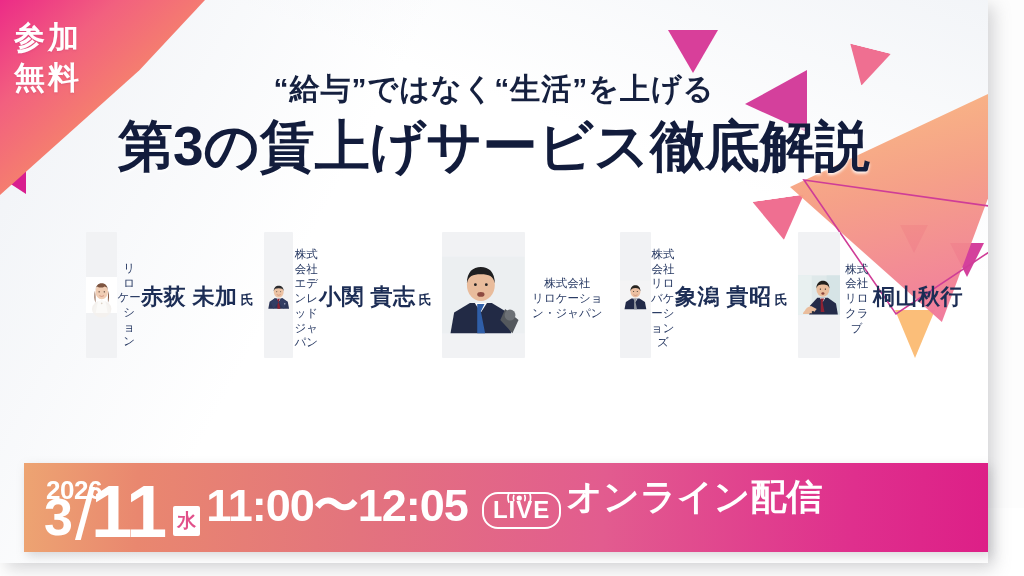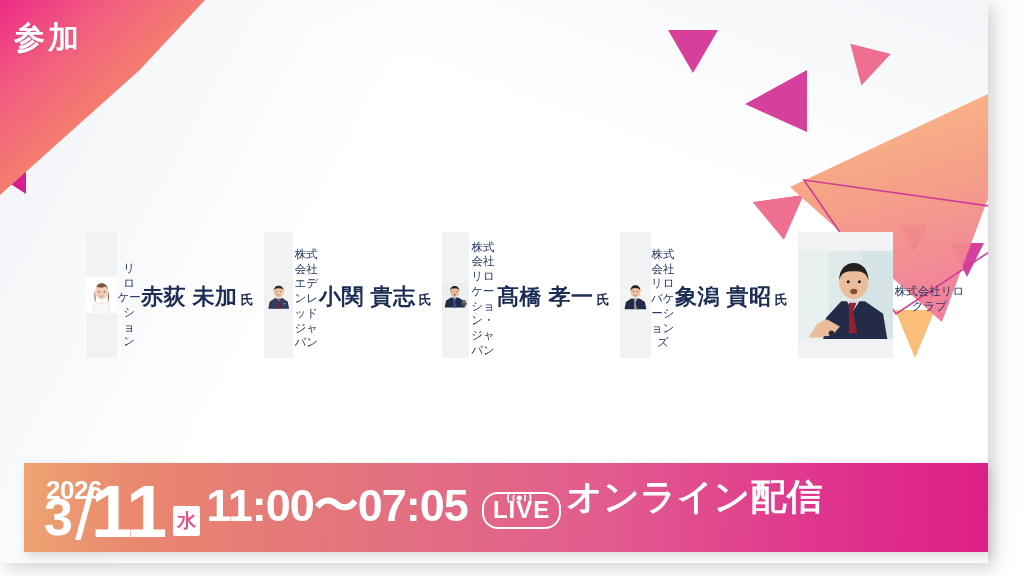--- a/index.html
+++ b/index.html
@@ -169,22 +169,27 @@
     <div class="outline-tri">
       <svg width="250" height="200" viewBox="0 0 250 200" aria-hidden="true">
         <polygon points="4,62 246,96 96,196" fill="none" stroke="#cf3d97" stroke-width="1.6"></polygon>
       </svg>
     </div>
 
     <div class="ribbon-grad2"></div>
     <div class="left-arrow"></div>
     <div class="ribbon-text">
       <div>参加</div>
-    </div>
-
+      <div>無料</div>
+    </div>
+
+    <div class="headline-wrap">
+      <div class="sub-title">“給与”ではなく“生活”を上げる</div>
+      <div class="main-title">第3の賃上げサービス徹底解説</div>
+    </div>
 
     <div class="speakers">
 
       <div class="speaker sp1">
         <div class="photo w1">
           <svg viewBox="0 0 110 126" aria-hidden="true">
             <rect width="110" height="126" fill="#ffffff"></rect>
             <ellipse cx="55" cy="112" rx="34" ry="30" fill="#f4f1ee"></ellipse>
             <path d="M24 126c2-26 13-36 31-36s29 10 31 36z" fill="#f6f4f1"></path>
             <ellipse cx="55" cy="52" rx="22" ry="26" fill="#f0cdb4"></ellipse>
@@ -239,23 +244,20 @@
             <ellipse cx="64" cy="62" rx="6" ry="4" fill="#8d4a40"></ellipse>
             <path d="M46 76h36l26 16 6 34H14l6-34z" fill="#222a45"></path>
             <path d="M54 76h20l-10 16z" fill="#ffffff"></path>
             <path d="M58 78h12l-6 12 7 36h-13z" fill="#2f5ea8"></path>
             <path d="M104 86l22 18-10 22-20-22z" fill="#54585d"></path>
             <circle cx="112" cy="96" r="9" fill="#6d7176"></circle>
           </svg>
         </div>
         <div class="org">株式会社
 リロケーション・ジャパン</div>
-        <div class="pname">
-          <span>髙橋 孝一</span><span class="sfx">氏</span>
-        </div>
       </div>
 
       <div class="speaker">
         <div class="photo">
           <svg viewBox="0 0 136 126" aria-hidden="true">
             <rect width="136" height="126" fill="#f4f4f5"></rect>
             <ellipse cx="68" cy="48" rx="22" ry="26" fill="#ecc0a2"></ellipse>
             <path d="M46 46c0-18 10-26 22-26s22 8 22 26c-3-11-9-14-22-14s-19 3-22 14z" fill="#26231f"></path>
             <circle cx="60" cy="48" r="2.2" fill="#27241f"></circle>
             <circle cx="76" cy="48" r="2.2" fill="#27241f"></circle>
@@ -285,34 +287,37 @@
             <ellipse cx="80" cy="58" rx="5" ry="4" fill="#8c463c"></ellipse>
             <path d="M62 72h34l26 18 6 36H36l4-30z" fill="#242b49"></path>
             <path d="M70 72h18l-9 14z" fill="#f6f6f6"></path>
             <path d="M73 74h11l-5 12 6 32h-12z" fill="#8e2233"></path>
             <path d="M42 98c-10 2-18 8-20 16 6 8 18 10 28 6l10-12z" fill="#eabd9c"></path>
             <path d="M26 112c-6 2-10 6-10 12h22c-4-4-8-8-12-12z" fill="#eabd9c"></path>
             <circle cx="48" cy="118" r="4" fill="#2a2f3c"></circle>
           </svg>
         </div>
         <div class="org">株式会社リロクラブ</div>
+        <div class="pname">
+          <span>桐山秋行</span><span class="sfx"></span>
+        </div>
       </div>
 
     </div>
   </div>
 
   <div class="datebar">
     <div class="date-left">
       <span class="year">2026</span>
       <span class="month">3</span>
       <span class="slash">/</span>
       <span class="day">11</span>
       <span class="dow">水</span>
     </div>
-    <div class="time">11:00〜07:05</div>
+    <div class="time">11:00〜12:05</div>
     <div class="live">
       <span class="live-wave">
         <svg width="34" height="13" viewBox="0 0 34 13" aria-hidden="true">
           <circle cx="17" cy="8" r="2.6" fill="#ffffff"></circle>
           <path d="M11.5 10.5a7 7 0 0 1 0-5" stroke="#fff" stroke-width="1.7" fill="none" stroke-linecap="round"></path>
           <path d="M22.5 5.5a7 7 0 0 1 0 5" stroke="#fff" stroke-width="1.7" fill="none" stroke-linecap="round"></path>
           <path d="M6.5 12a12 12 0 0 1 0-8.5" stroke="#fff" stroke-width="1.7" fill="none" stroke-linecap="round"></path>
           <path d="M27.5 3.5a12 12 0 0 1 0 8.5" stroke="#fff" stroke-width="1.7" fill="none" stroke-linecap="round"></path>
         </svg>
       </span>

